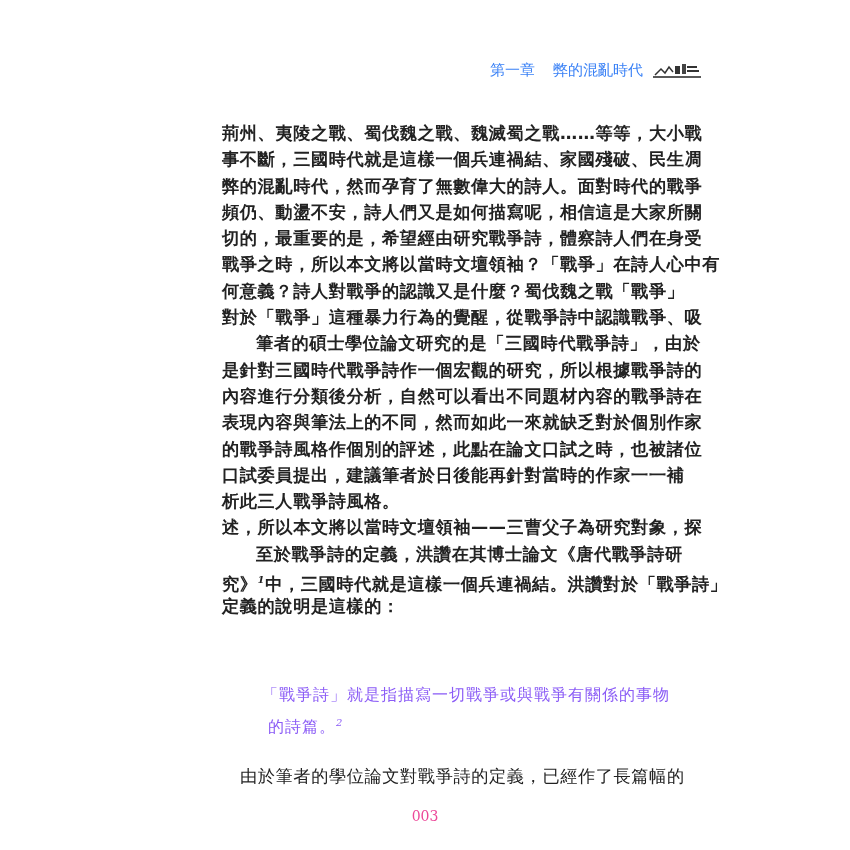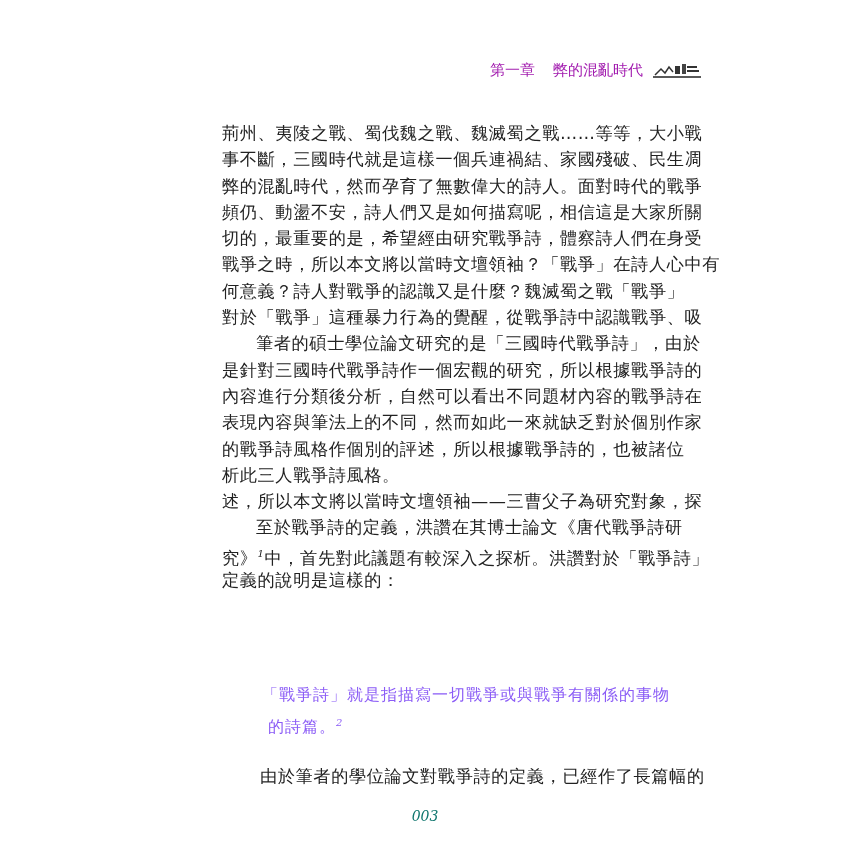--- a/index.html
+++ b/index.html
@@ -3,45 +3,45 @@
 <meta charset="utf-8">
 <style>
   html, body { margin: 0; padding: 0; }
   body {
     width: 850px; height: 850px; background: #ffffff; position: relative; overflow: hidden;
     font-family: "DejaVu Sans", sans-serif; color: #222;
   }
   .header {
     position: absolute; left: 490px; top: 58px; height: 24px;
     display: flex; align-items: center; gap: 10px;
-    font-family: "DejaVu Serif", serif; font-size: 15px; color: #a21caf;
+    font-family: "DejaVu Serif", serif; font-size: 15px; color: #3b82f6;
   }
   .header .chapter { margin-right: 8px; }
   .ornament { width: 48px; height: 18px; display: inline-block; }
   .body-text {
     position: absolute; left: 222px; top: 120px; width: 430px;
-    font-size: 17.2px; line-height: 26.3px; letter-spacing: 0.6px;
+    font-size: 17.2px; line-height: 26.3px; letter-spacing: 0.6px; font-weight: bold;
   }
   .line { white-space: nowrap; height: 26.3px; }
   .indent { padding-left: 34px; }
   .quote {
     position: absolute; left: 262px; top: 681px; width: 400px;
     font-family: "DejaVu Serif", serif; font-size: 16px; line-height: 28px; letter-spacing: 1px;
     color: #8b5cf6;
   }
   .quote .line { height: 28px; }
   .quote .cont { padding-left: 6px; }
   sup { font-style: italic; font-size: 10px; font-family: "DejaVu Serif", serif; }
   .after-quote {
-    position: absolute; left: 260px; top: 763px; width: 420px;
+    position: absolute; left: 240px; top: 763px; width: 420px;
     font-size: 17.2px; line-height: 26px; letter-spacing: 0.6px; white-space: nowrap;
   }
   .page-number {
     position: absolute; left: 0; width: 850px; top: 808px; text-align: center;
-    font-family: "DejaVu Serif", serif; font-style: italic; font-size: 14px; color: #0f766e;
+    font-family: "DejaVu Serif", serif; font-size: 14px; color: #ec4899;
   }
 </style>
 </head>
 <body>
 
 <div class="header">
   <span class="chapter">第一章</span>
   <span>弊的混亂時代</span>
   <svg class="ornament" viewBox="0 0 48 18">
     <path d="M2 14 L8 8 L12 12 L16 6 L20 11" stroke="#333" stroke-width="1.5" fill="none"></path>
@@ -53,36 +53,37 @@
 </div>
 
 <div class="body-text">
   <div>
     <div class="line">荊州、夷陵之戰、蜀伐魏之戰、魏滅蜀之戰……等等，大小戰</div>
     <div class="line">事不斷，三國時代就是這樣一個兵連禍結、家國殘破、民生凋</div>
     <div class="line">弊的混亂時代，然而孕育了無數偉大的詩人。面對時代的戰爭</div>
     <div class="line">頻仍、動盪不安，詩人們又是如何描寫呢，相信這是大家所關</div>
     <div class="line">切的，最重要的是，希望經由研究戰爭詩，體察詩人們在身受</div>
     <div class="line">戰爭之時，所以本文將以當時文壇領袖？「戰爭」在詩人心中有</div>
-    <div class="line">何意義？詩人對戰爭的認識又是什麼？魏滅蜀之戰「戰爭」</div>
+    <div class="line">何意義？詩人對戰爭的認識又是什麼？蜀伐魏之戰「戰爭」</div>
     <div class="line">對於「戰爭」這種暴力行為的覺醒，從戰爭詩中認識戰爭、吸</div>
   </div>
   <div>
     <div class="line indent">筆者的碩士學位論文研究的是「三國時代戰爭詩」，由於</div>
     <div class="line">是針對三國時代戰爭詩作一個宏觀的研究，所以根據戰爭詩的</div>
     <div class="line">內容進行分類後分析，自然可以看出不同題材內容的戰爭詩在</div>
     <div class="line">表現內容與筆法上的不同，然而如此一來就缺乏對於個別作家</div>
-    <div class="line">的戰爭詩風格作個別的評述，所以根據戰爭詩的，也被諸位</div>
+    <div class="line">的戰爭詩風格作個別的評述，此點在論文口試之時，也被諸位</div>
+    <div class="line">口試委員提出，建議筆者於日後能再針對當時的作家一一補</div>
     <div class="line">析此三人戰爭詩風格。</div>
     <div class="line">述，所以本文將以當時文壇領袖——三曹父子為研究對象，探</div>
   </div>
   <div>
     <div class="line indent">至於戰爭詩的定義，洪讚在其博士論文《唐代戰爭詩研</div>
     <div class="line">
-      <span>究》</span><sup>1</sup><span>中，首先對此議題有較深入之探析。洪讚對於「戰爭詩」</span>
+      <span>究》</span><sup>1</sup><span>中，三國時代就是這樣一個兵連禍結。洪讚對於「戰爭詩」</span>
     </div>
     <div class="line">定義的說明是這樣的：</div>
   </div>
 </div>
 
 <div class="quote">
   <div class="line">「戰爭詩」就是指描寫一切戰爭或與戰爭有關係的事物</div>
   <div class="line cont">
     <span>的詩篇。</span><sup>2</sup>
   </div>

